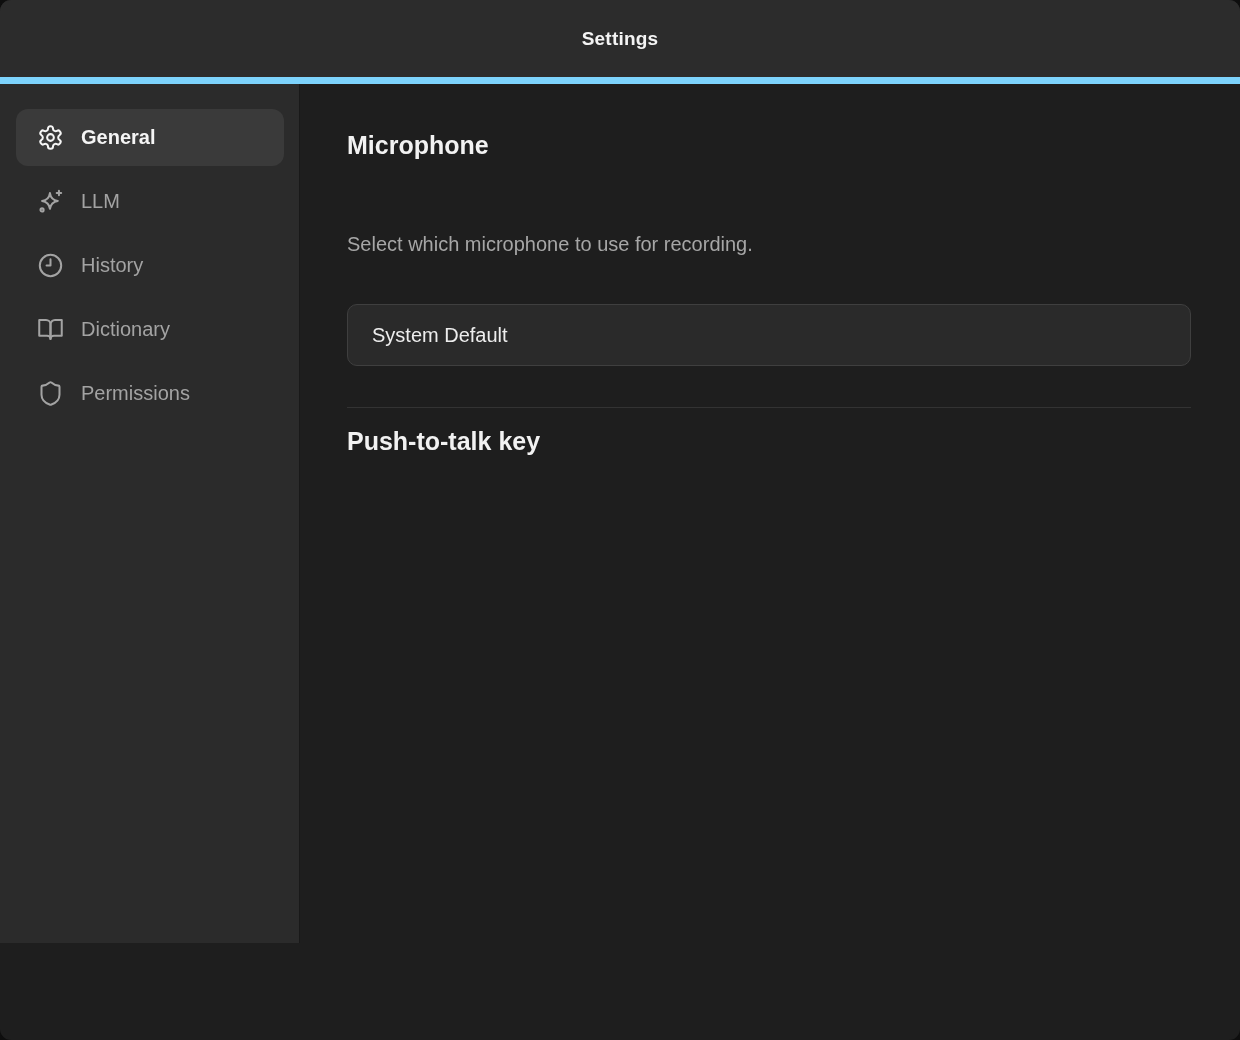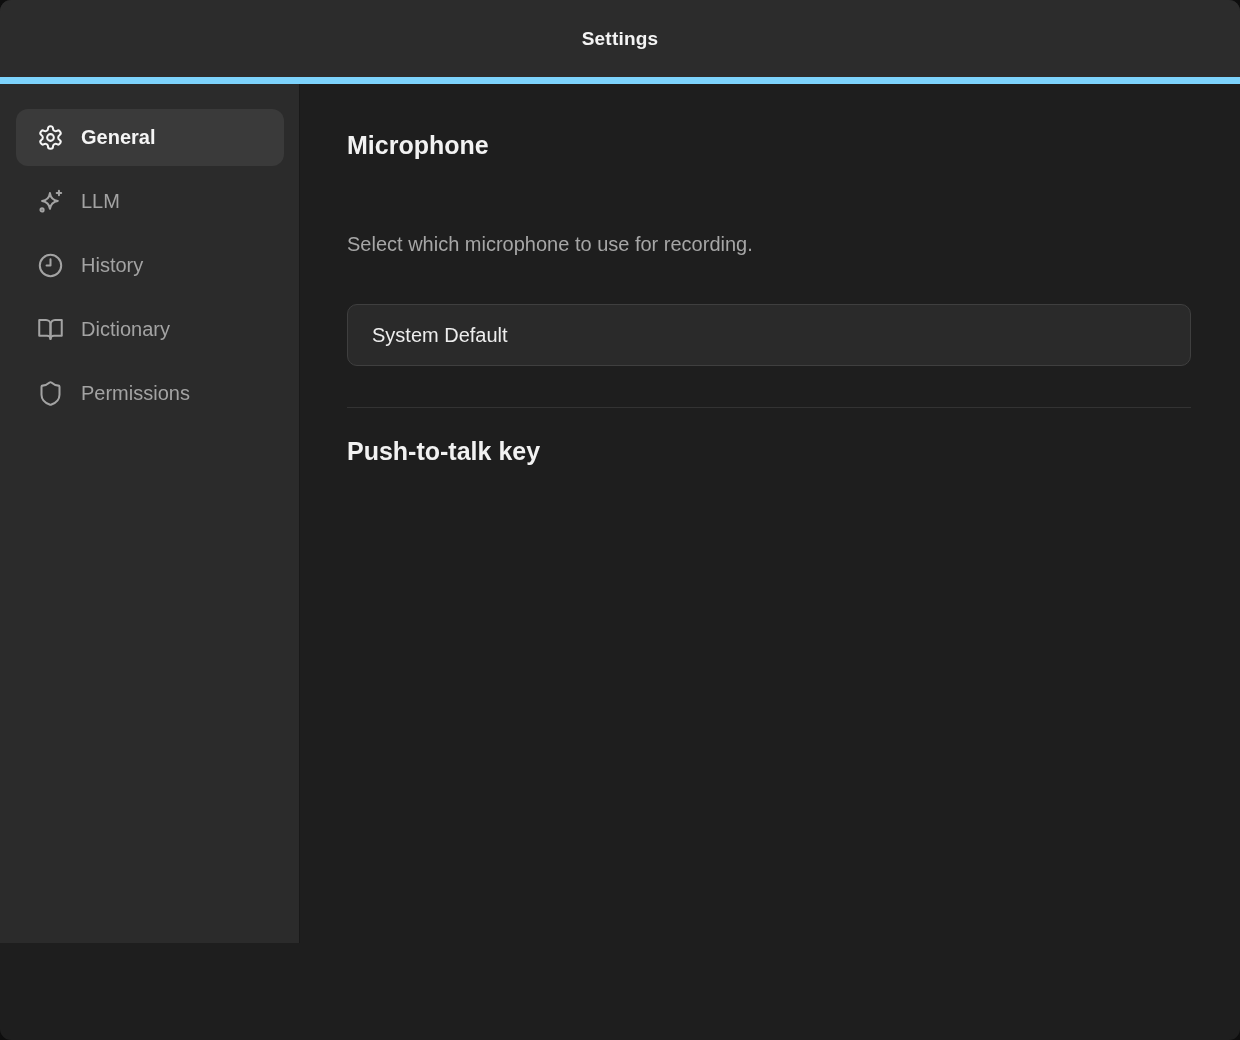--- a/index.html
+++ b/index.html
@@ -82,21 +82,21 @@
     font-size: 20px;
     color: #ededed;
     box-sizing: border-box;
     cursor: default;
   }
   .divider {
     height: 1px;
     background: #333333;
     margin-top: 41px;
   }
-  .mt-section { margin-top: 28px; }
+  .mt-section { margin-top: 18px; }
 </style>
 </head>
 <body>
 
 <div class="window">
 
   <div class="titlebar">
     <span class="title">Settings</span>
   </div>
 

